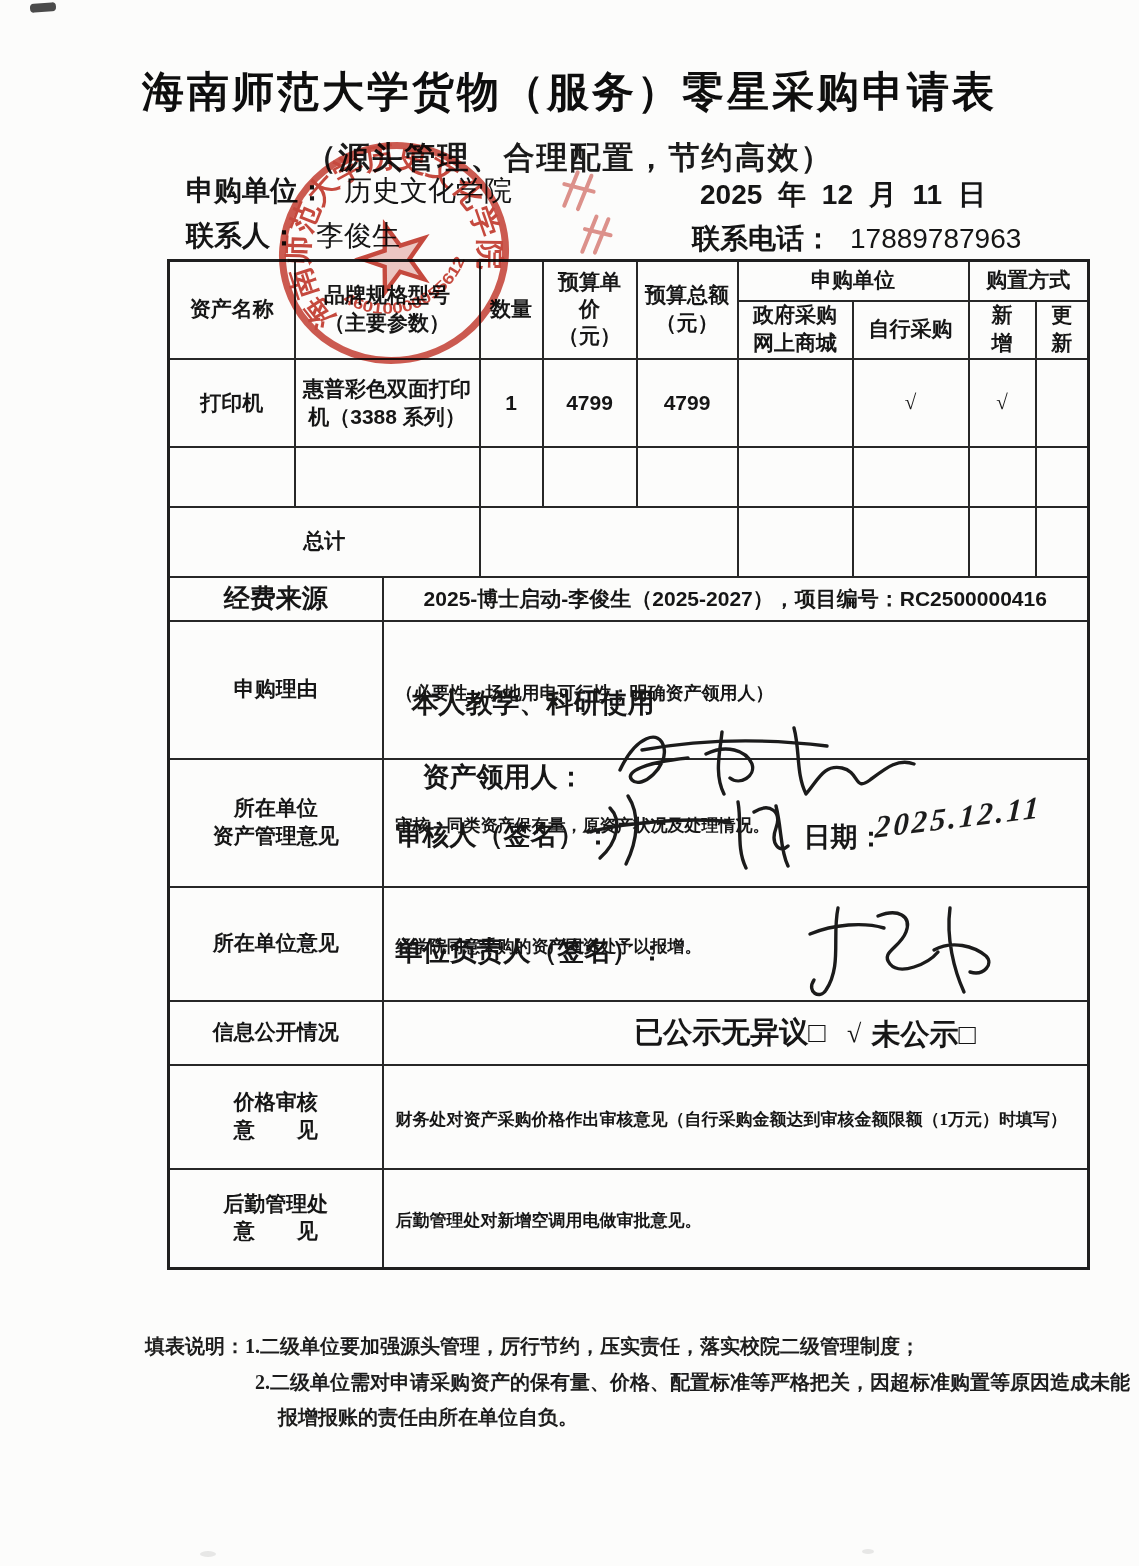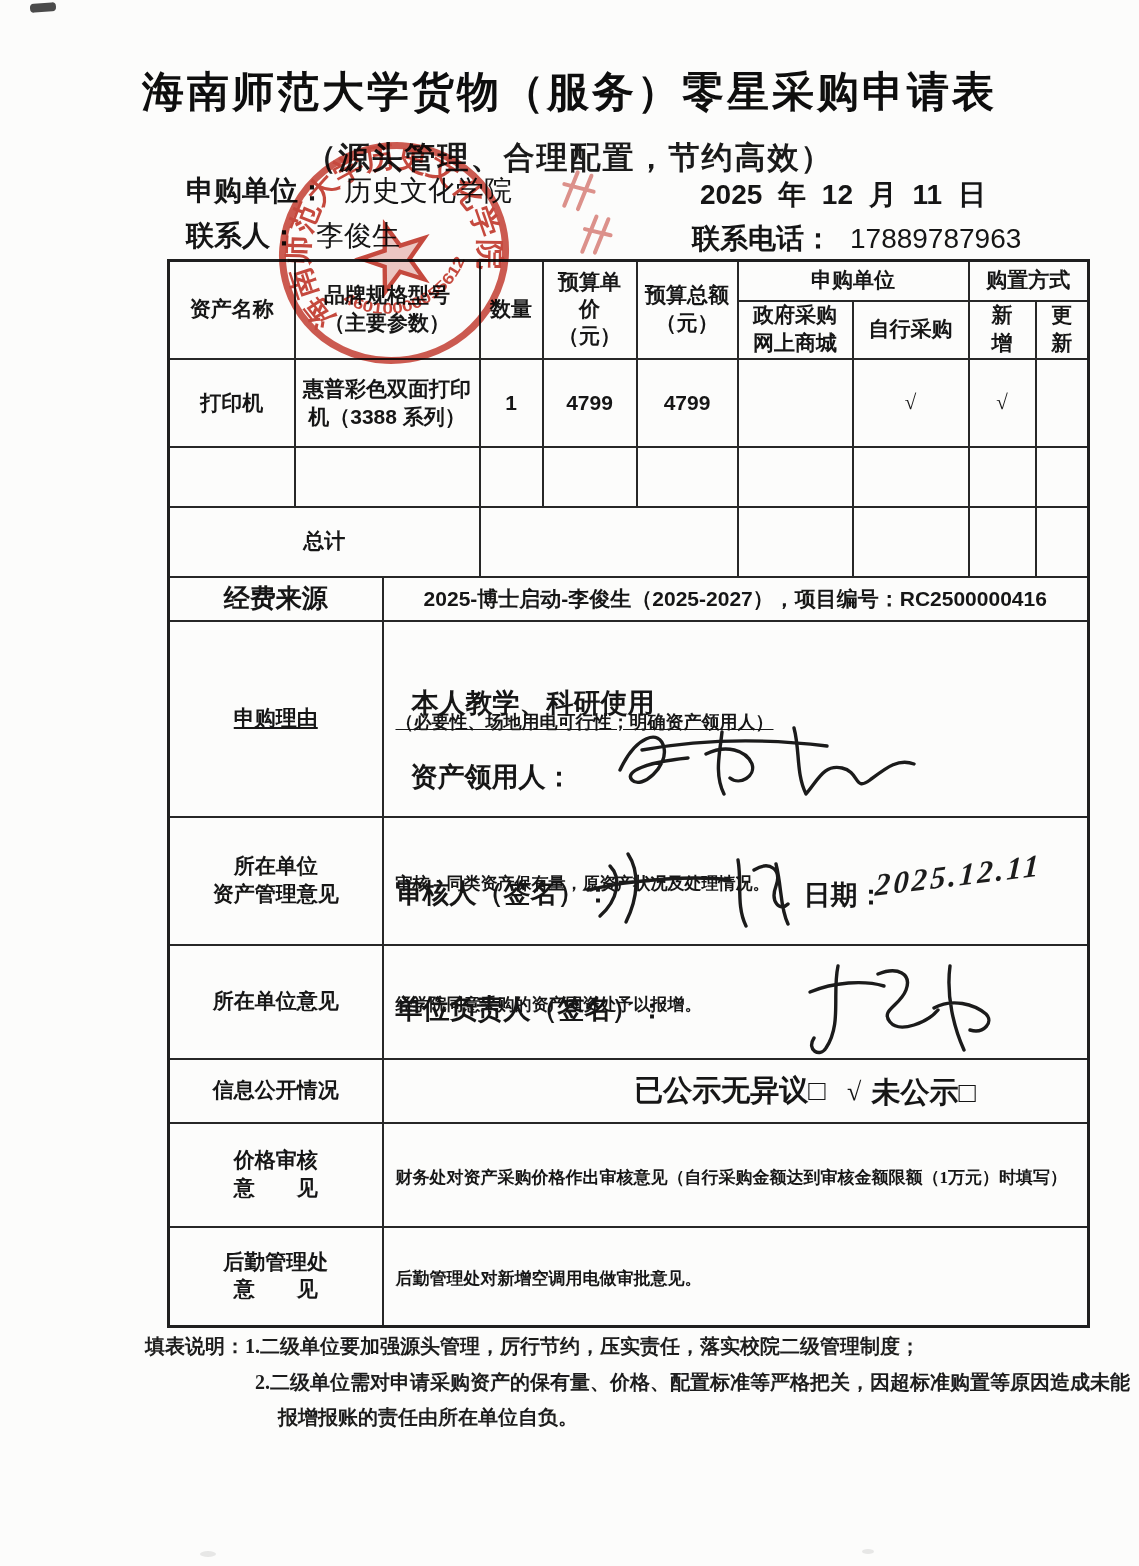--- a/index.html
+++ b/index.html
@@ -27,21 +27,21 @@
     border-collapse:collapse;table-layout:fixed;
   }
   table.main td{
     border:2px solid #272727;text-align:center;vertical-align:middle;
     padding:0;font-size:21px;font-weight:600;line-height:1.3;color:#161616;
     box-sizing:border-box;overflow:visible;
   }
   table.main{border:3px solid #1f1f1f;}
   tr.hr1{height:40px;} tr.hr2{height:58px;}
   tr.rowA{height:88px;} tr.rowB{height:60px;} tr.rowC{height:70px;}
-  tr.rowD{height:44px;padding-left:28px;} tr.rowE{height:196px;text-decoration:underline;} tr.rowF{height:128px;}
+  tr.rowD{height:44px;padding-left:28px;} tr.rowE{height:138px;} tr.rowF{height:128px;}
   tr.rowG{height:114px;} tr.rowH{height:64px;} tr.rowI{height:104px;} tr.rowJ{height:100px;}
 
   td.label-cell{font-size:28px;font-weight:600;line-height:1.65;}
   td.content-cell{text-align:left;vertical-align:top;position:relative;}
   .hint{display:block;text-align:left;font-size:17px;font-weight:700;padding:7px 10px 0 12px;line-height:1.35;}
   .hint-light{font-weight:600;font-size:18px;}
   .fill-sans{font-family:"Liberation Sans","DejaVu Sans",sans-serif;font-weight:600;}
   .cell-line{position:absolute;white-space:nowrap;font-size:27px;font-weight:600;}
   .check{font-size:26px;font-weight:700;}
   .funding-value{
@@ -175,21 +175,21 @@
       <td colspan="2" style="font-size:26px;font-weight:600;">经费来源</td>
       <td colspan="8">
         <span class="funding-value">2025-博士启动-李俊生（2025-2027），项目编号：RC2500000416</span>
       </td>
     </tr>
     <tr class="rowE">
       <td colspan="2" class="label-cell">申购理由</td>
       <td colspan="8" class="content-cell">
         <span class="hint hint-light">（必要性、场地用电可行性；明确资产领用人）</span>
         <span class="cell-line fill-sans" style="left:28px;top:64px;">本人教学、科研使用</span>
-        <span class="cell-line" style="left:27px;top:138px;">资产领用人：</span>
+        <span class="cell-line" style="left:39px;top:138px;">资产领用人：</span>
         <svg class="signature" style="left:218px;top:98px;" width="335" height="80" viewBox="0 0 335 80">
           <path d="M18 50 C34 16 58 8 62 28 C66 46 40 70 30 60 C22 52 44 42 86 38"></path>
           <path d="M40 30 C95 20 160 18 225 26"></path>
           <path d="M120 12 C118 32 112 54 122 74 M104 34 C124 24 144 30 150 44 C154 56 138 66 128 58"></path>
           <path d="M192 8 C198 30 194 54 204 74 C216 60 222 44 240 48 C258 52 252 72 268 60 C284 48 296 38 312 44"></path>
         </svg>
       </td>
     </tr>
     <tr class="rowF">
       <td colspan="2" class="label-cell">

